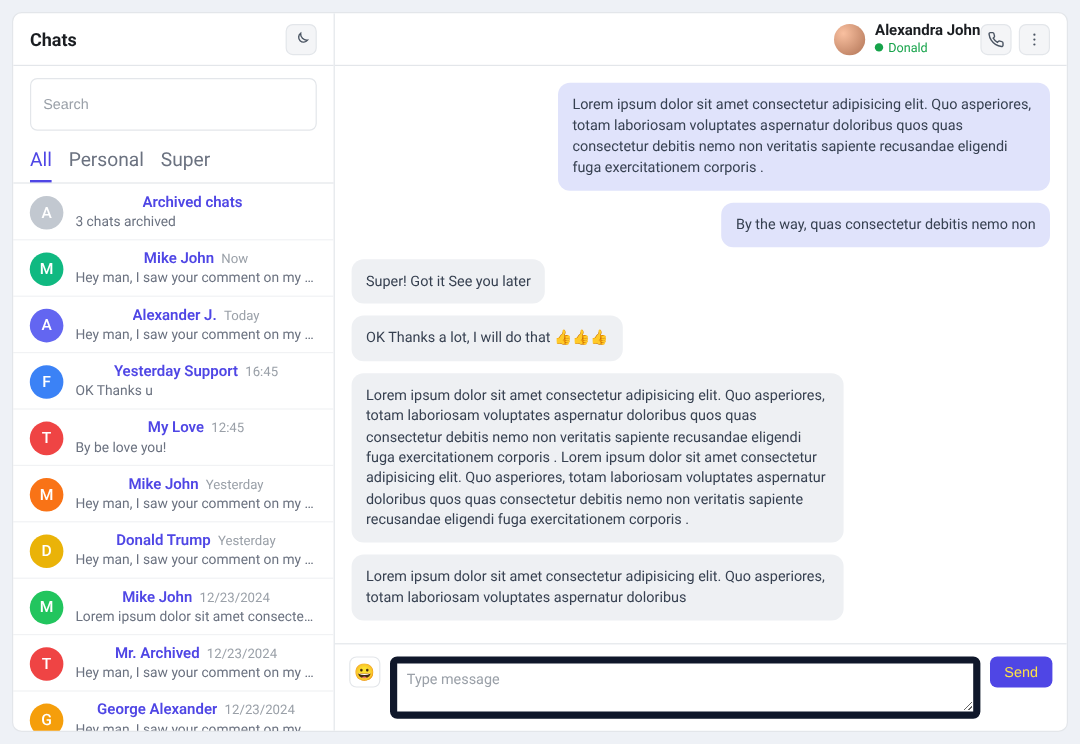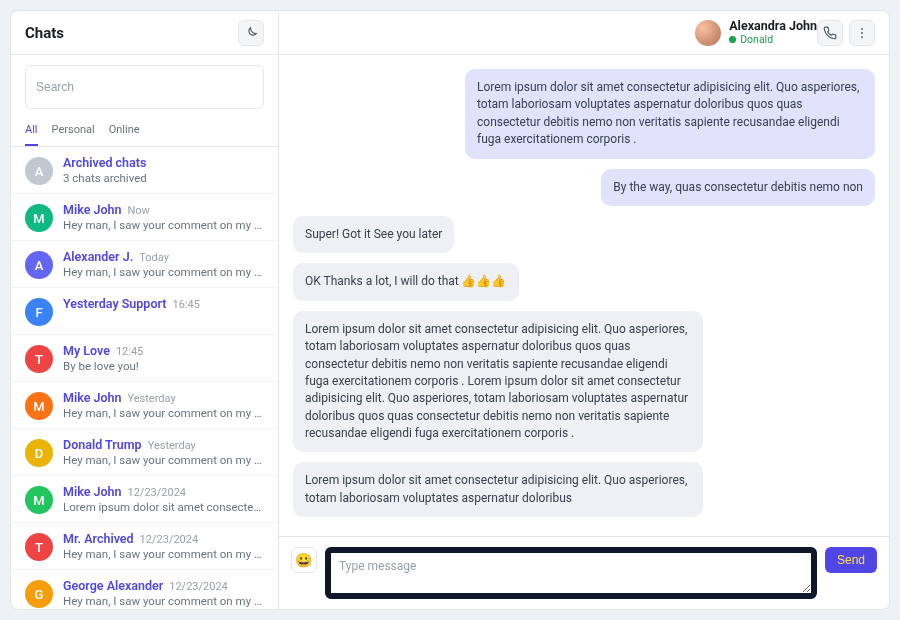--- a/index.html
+++ b/index.html
@@ -62,21 +62,21 @@
     outline: none;
   }
   .search-input::placeholder { color: #9aa0a8; }
   .tabs {
     display: flex;
     gap: 14px;
     padding: 0 14px;
     border-bottom: 1px solid #e3e6ea;
   }
   .tab {
-    font-size: 11px;
+    font-size: 16px;
     color: #6b7280;
     padding: 8px 0;
     cursor: pointer;
     border-bottom: 2px solid transparent;
   }
   .tab.active {
     color: #4f46e5;
     border-bottom-color: #4f46e5;
   }
   .chat-list {
@@ -96,21 +96,21 @@
   .avatar {
     width: 28px; height: 28px;
     border-radius: 50%;
     display: flex;
     align-items: center; justify-content: center;
     font-size: 13px; font-weight: 500; color: #fff;
     flex-shrink: 0;
     margin-top: 2px;
   }
   .chat-body { flex: 1; min-width: 0; }
-  .chat-row1 { display: flex; justify-content: flex-start; align-items: baseline; gap: 6px; }
+  .chat-row1 { display: flex; justify-content: center; align-items: baseline; gap: 6px; }
   .chat-name {
     font-size: 12.5px; font-weight: 600; color: #4f46e5;
     white-space: nowrap; overflow: hidden; text-overflow: ellipsis;
   }
   .chat-time { font-size: 11px; color: #9aa0a8; flex-shrink: 0; }
   .chat-preview {
     font-size: 11.5px; color: #6b7280;
     white-space: nowrap; overflow: hidden; text-overflow: ellipsis;
     margin-top: 1px;
   }
@@ -214,21 +214,21 @@
             <path d="M21 12.8A9 9 0 0111.2 3 7 7 0 1021 12.8z"></path>
           </svg>
       </div>
     </div>
     <div class="search-wrap">
       <input class="search-input" placeholder="Search" style="">
     </div>
     <div class="tabs" id="tabs">
         <div class="tab active">All</div>
         <div class="tab">Personal</div>
-        <div class="tab">Online</div>
+        <div class="tab">Super</div>
       </div>
     <div class="chat-list" id="chat-list">
         <div class="chat-item">
           <div class="avatar" style="background: rgb(194, 200, 208);">A</div>
           <div class="chat-body">
             <div class="chat-row1">
               <span class="chat-name">Archived chats</span>
               <span class="chat-time"></span>
             </div>
             <div class="chat-preview">3 chats archived</div>
@@ -254,20 +254,21 @@
             <div class="chat-preview">Hey man, I saw your comment on my Figma p...</div>
           </div>
         </div>
         <div class="chat-item">
           <div class="avatar" style="background: rgb(59, 130, 246);">F</div>
           <div class="chat-body">
             <div class="chat-row1">
               <span class="chat-name">Yesterday Support</span>
               <span class="chat-time">16:45</span>
             </div>
+            <div class="chat-preview">OK Thanks u</div>
           </div>
         </div>
         <div class="chat-item">
           <div class="avatar" style="background: rgb(239, 68, 68);">T</div>
           <div class="chat-body">
             <div class="chat-row1">
               <span class="chat-name">My Love</span>
               <span class="chat-time">12:45</span>
             </div>
             <div class="chat-preview">By be love you!</div>

